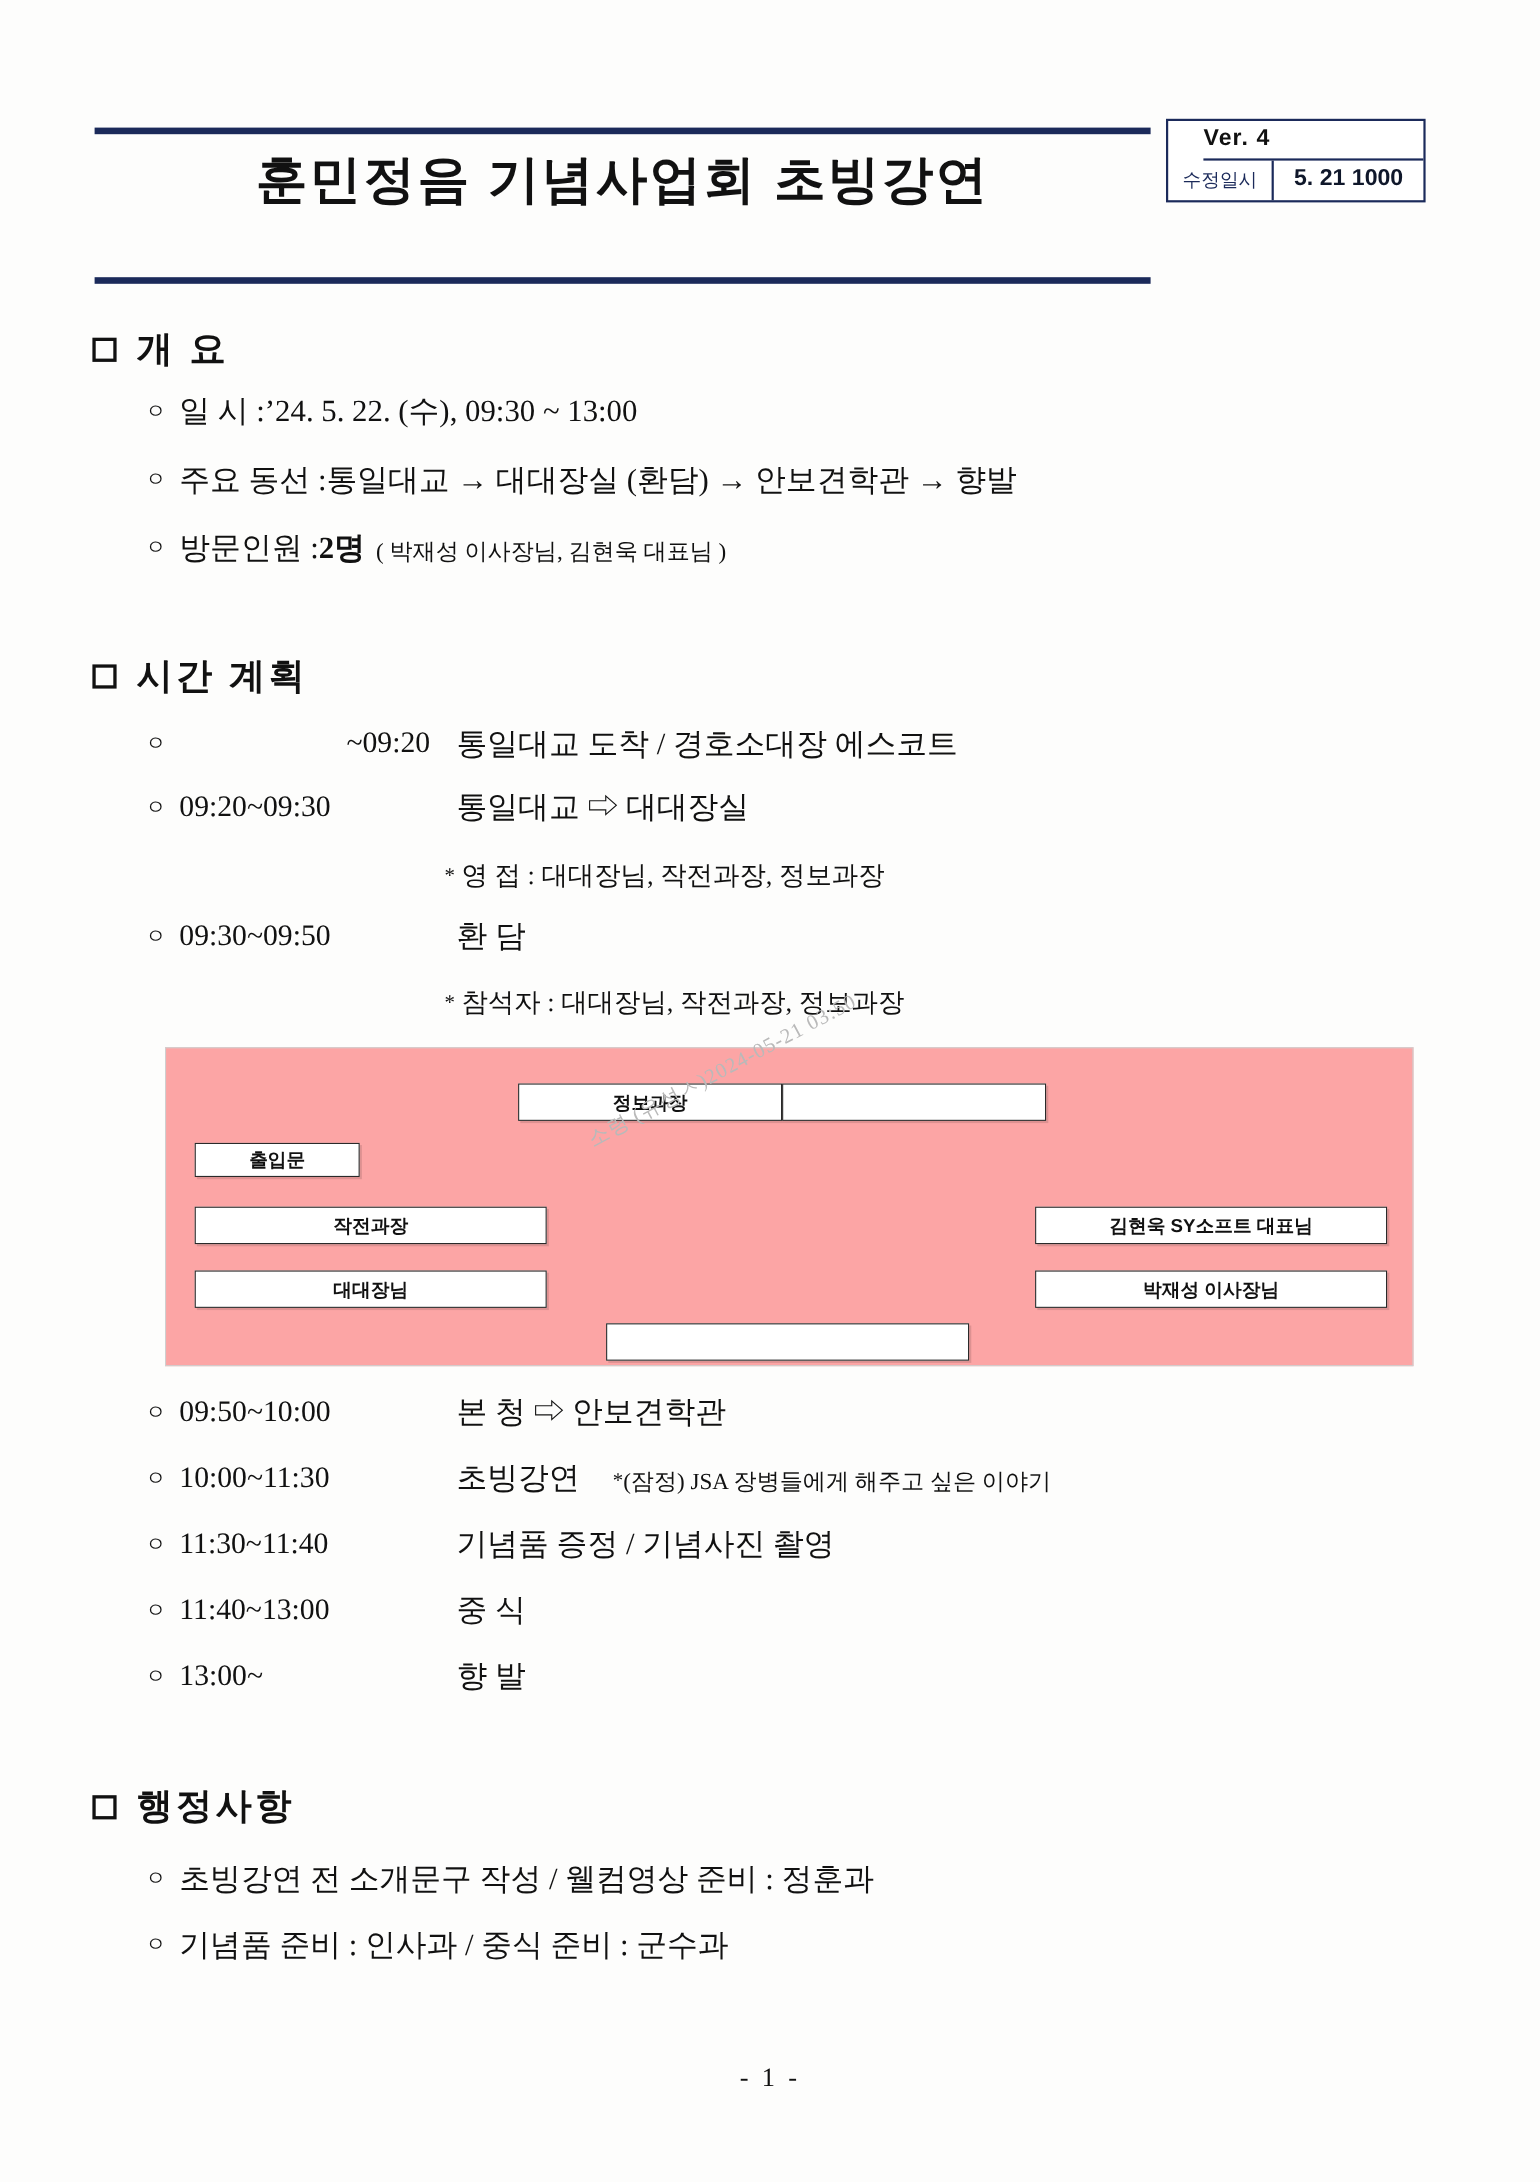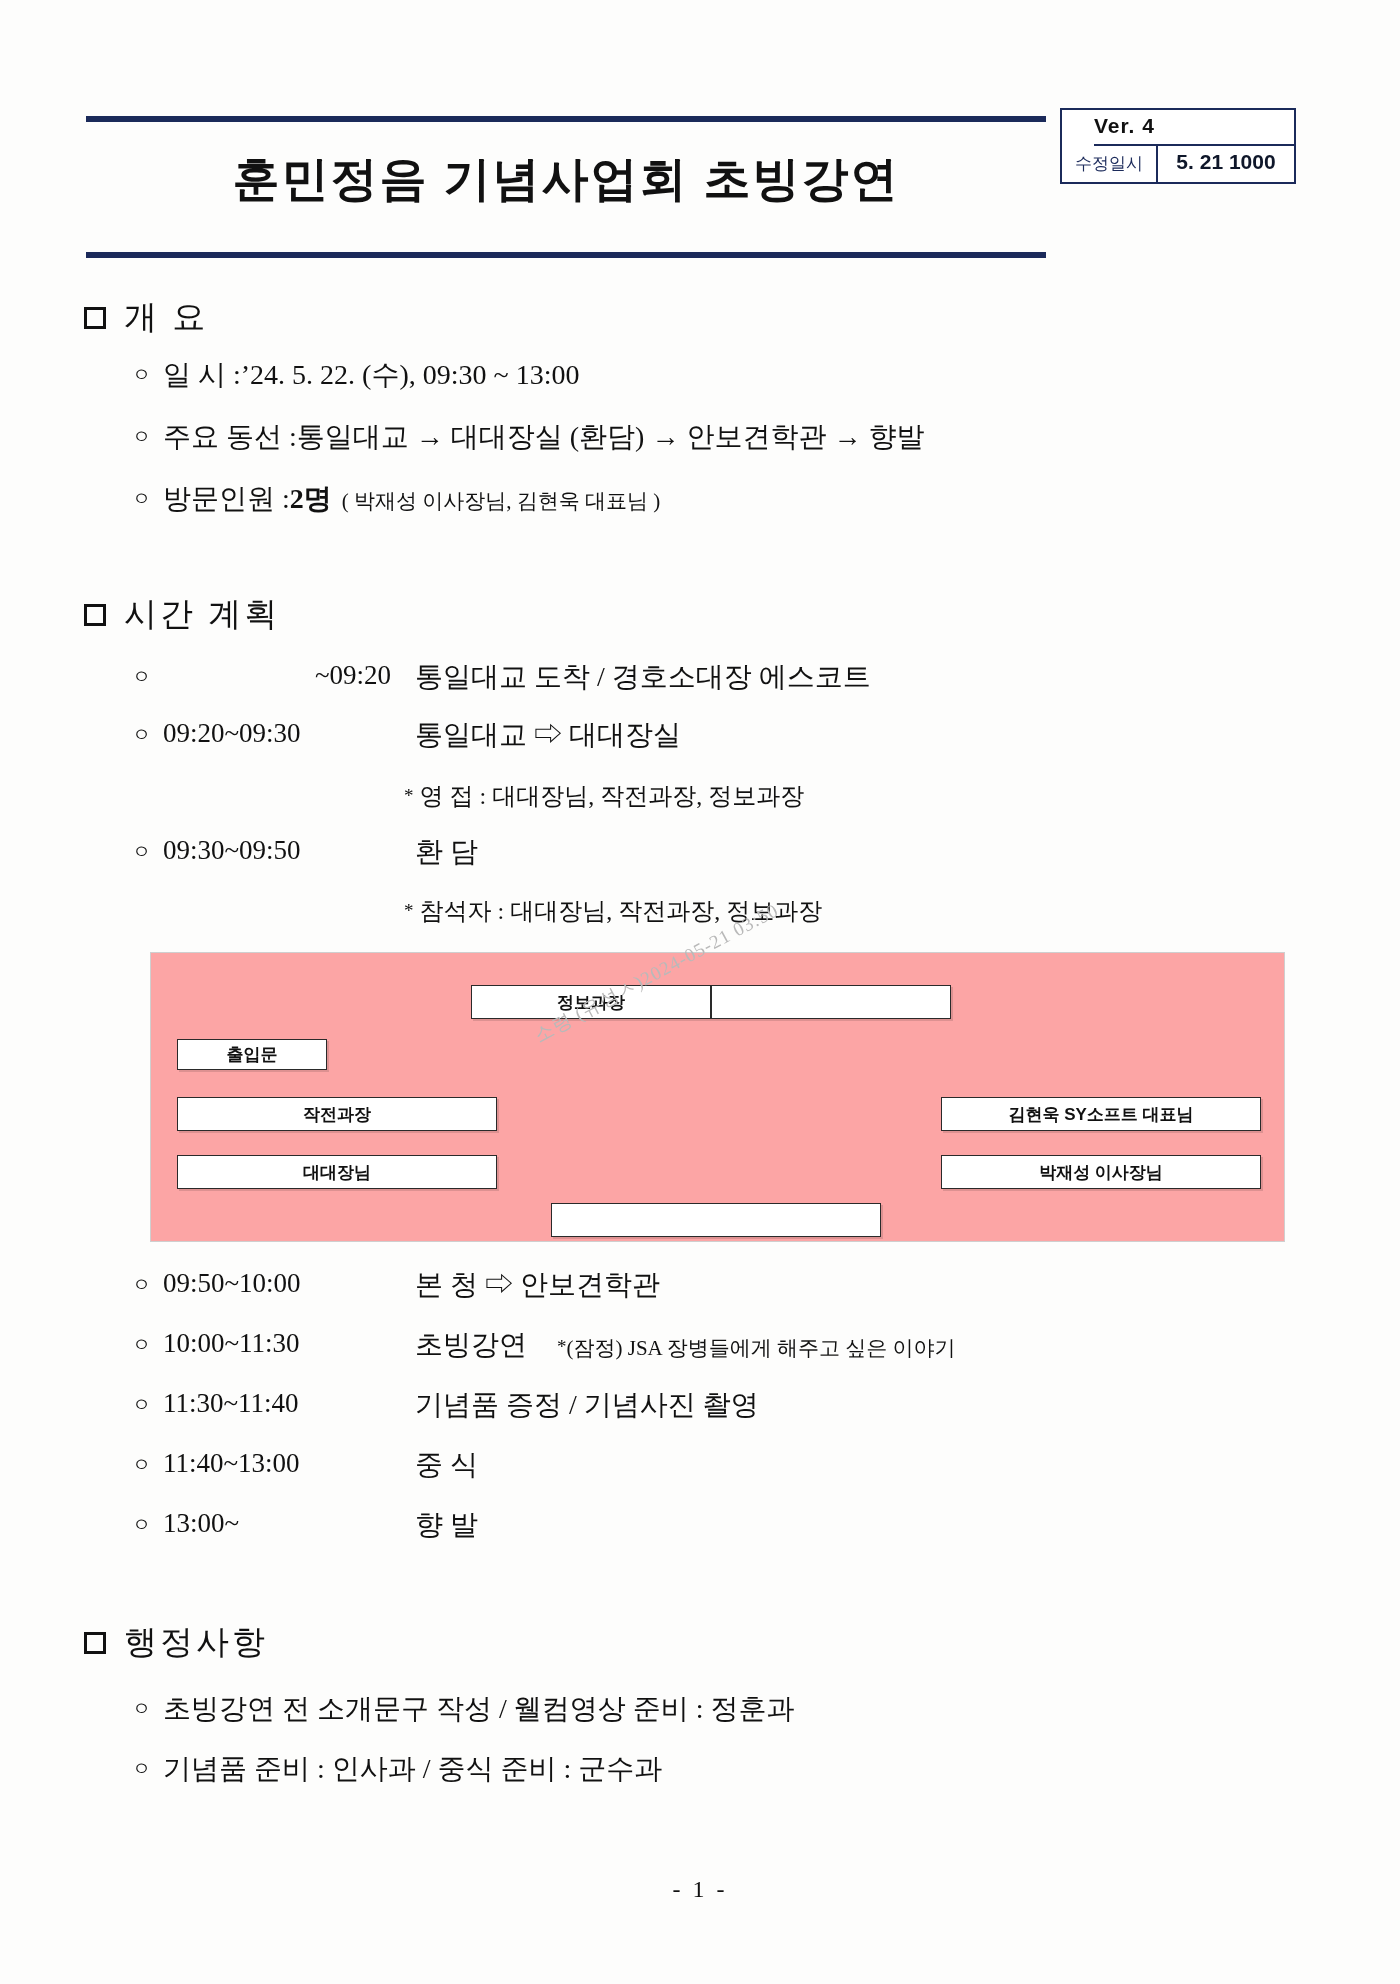--- a/index.html
+++ b/index.html
@@ -32,21 +32,21 @@
     background: #1b2a5a;
   }
   .title-rule-bottom {
     position: absolute;
     left: 86px; top: 252px;
     width: 960px; height: 6px;
     background: #1b2a5a;
   }
   .doc-title {
     position: absolute;
-    left: 86px; top: 148px;
+    left: 86px; top: 132px;
     width: 960px;
     text-align: center;
     font-family: "Liberation Sans", sans-serif;
     font-weight: bold;
     font-size: 47px;
     letter-spacing: 2px;
     color: #111;
   }
 
   .ver-box {
@@ -90,21 +90,21 @@
     border-radius: 17px;
   }
 
   
   .section-head {
     position: absolute;
     display: flex;
     align-items: center;
     gap: 18px;
     font-family: "Liberation Sans", sans-serif;
-    font-weight: normal;
+    font-weight: bold;
     font-size: 33px;
     letter-spacing: 3px;
   }
   .sq {
     display: inline-block;
     width: 22px; height: 22px;
     border: 3px solid #111;
     box-sizing: border-box;
   }
 

